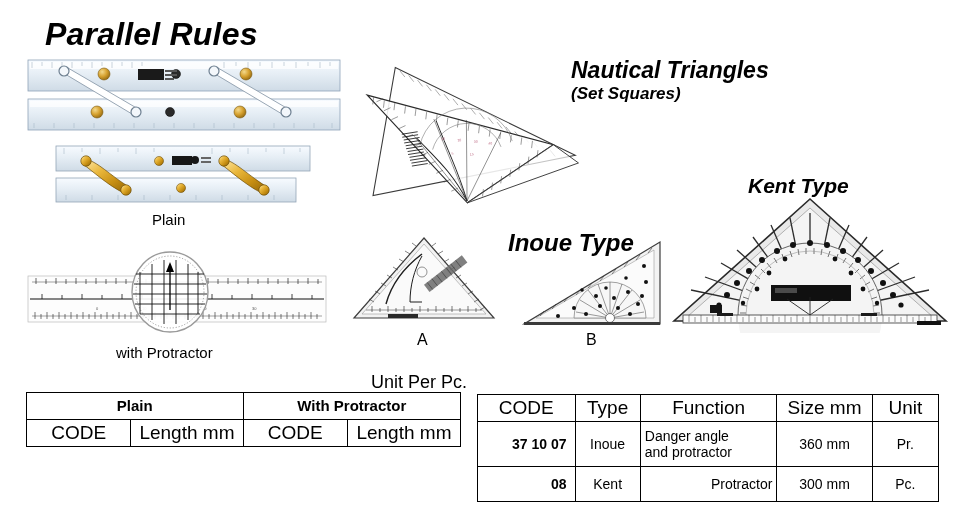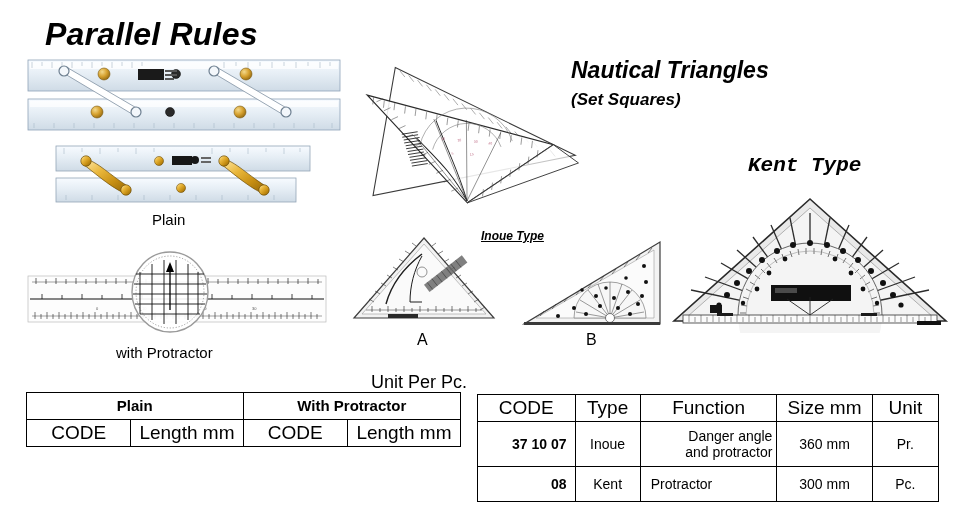--- a/index.html
+++ b/index.html
@@ -18,29 +18,29 @@
     left:45px; top:16px;
     font-size:32px; font-weight:bold; font-style:italic;
     letter-spacing:.2px;
   }
   .h-nautical{
     left:571px; top:57px;
     font-size:23px; font-weight:bold; font-style:italic;text-align:center;
   }
   .h-setsquares{
     left:571px; top:84px;
-    font-size:17px; font-weight:bold; font-style:italic;margin-top:6px;
+    font-size:17px; font-weight:bold; font-style:italic;
   }
   .h-kent{
-    left:748px; top:154px;
-    font-size:21px; font-weight:bold; font-style:italic;font-family:Liberation Mono, monospace;
+    left:748px; top:174px;
+    font-size:21px; font-weight:bold; font-style:italic;
   }
   .h-inoue{
-    left:481px; top:229px;
-    font-size:12px; font-weight:bold; font-style:italic;text-decoration:underline;
+    left:508px; top:229px;
+    font-size:24px; font-weight:bold; font-style:italic;
   }
 
   
   .cap{font-size:15px;}
   .cap-plain{left:152px;  top:211px;}
   .cap-protr{left:116px;  top:344px;}
   .cap-a{left:417px; top:331px; font-size:16px;}
   .cap-b{left:586px; top:331px; font-size:16px;}
   .unit-per{left:371px; top:372px; font-size:18px;}
 
@@ -776,28 +776,28 @@
       <tr>
     <td class="hdr" style="width:92px">CODE</td>
     <td class="hdr" style="width:58px">Type</td>
     <td class="hdr" style="width:134px">Function</td>
     <td class="hdr" style="width:92px">Size mm</td>
     <td class="hdr" style="width:60px">Unit</td>
   </tr>
   <tr class="row2">
     <td class="code" style="height:40px">37 10 07</td>
     <td>Inoue</td>
-    <td style="text-align:right;">
+    <td style="text-align:left;">
       <div>Danger angle</div>
       <div>and protractor</div>
     </td>
     <td>360 mm</td>
     <td>Pr.</td>
   </tr>
   <tr>
     <td class="code" style="height:30px">08</td>
     <td>Kent</td>
-    <td style="text-align:left;padding-left:10px">Protractor</td>
+    <td style="text-align:right;padding-left:10px">Protractor</td>
     <td>300 mm</td>
     <td>Pc.</td>
   </tr>
 </tbody>
   </table>
 
 </body></html>

